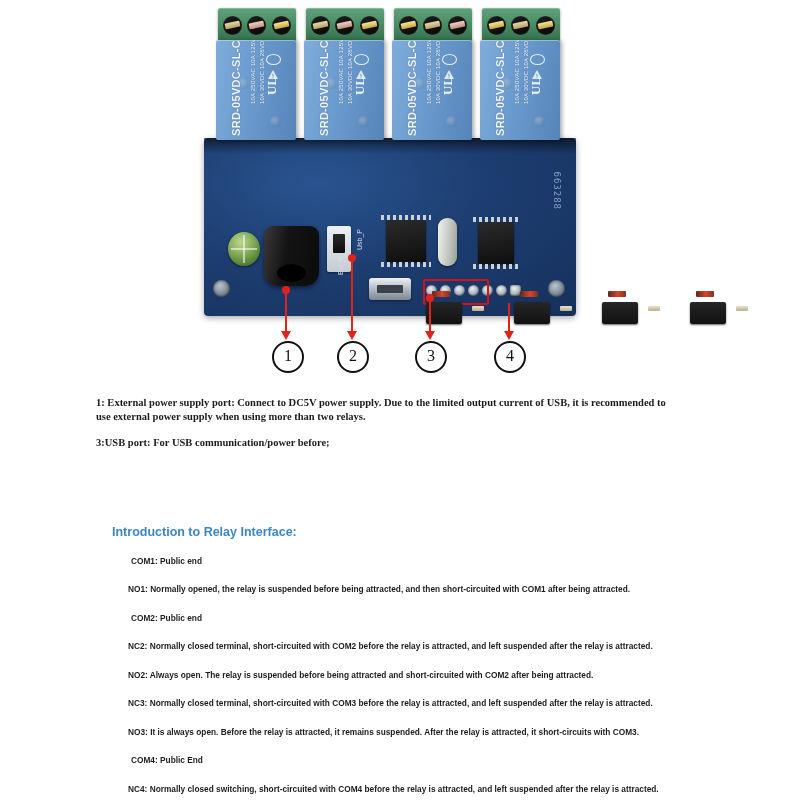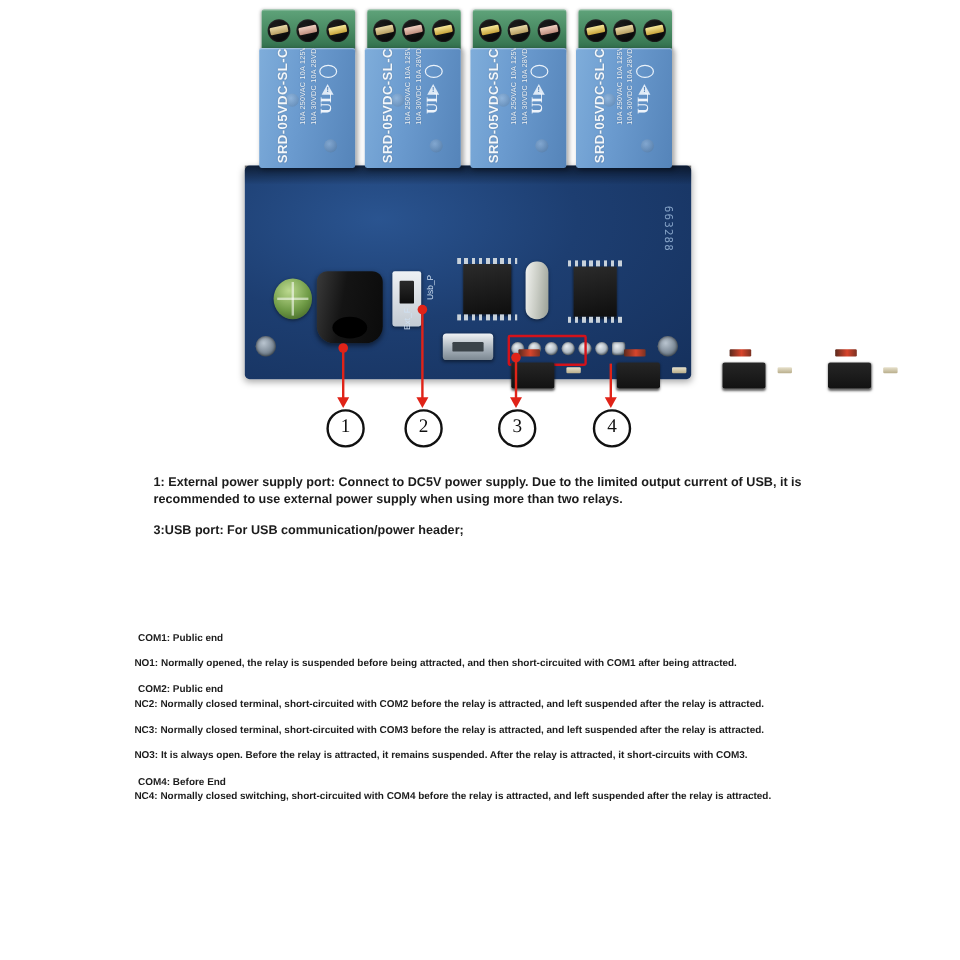--- a/index.html
+++ b/index.html
@@ -356,22 +356,23 @@
     font-family: "Liberation Serif", serif;
   }
   .n1 { left: 272px; top: 341px; }
   .n2 { left: 337px; top: 341px; }
   .n3 { left: 415px; top: 341px; }
   .n4 { left: 494px; top: 341px; }
 
   
   #notes {
     position: absolute;
-    left: 128px; top: 396px;
+    left: 96px; top: 396px;
     width: 580px;
+    font-family: Liberation Serif, serif;
   }
   .note {
     font-size: 10.5px;
     font-weight: bold;
     line-height: 1.32;
     color: #1c1c1c;
     margin: 0 0 12px 0;
   }
   .note.tight { margin-bottom: 3px; }
   .note.indent { padding-left: 4px; }
@@ -386,21 +387,21 @@
     font-weight: bold;
     color: #3c86c4;
     margin: 0 0 10px 0;
   }
   .com-group { margin-bottom: 9px; }
   .com-line {
     font-size: 8.3px;
     font-weight: bold;
     line-height: 1.5;
     color: #1c1c1c;
-    margin: 0;
+    margin: 16px;
     white-space: nowrap;
   }
   .com-line.head { padding-left: 3px; }
   .com-line.spaced { margin-top: 9px; }
 </style>
 </head>
 <body>
 
 <div id="photo-area">
 
@@ -530,37 +531,39 @@
   <div class="arrow a4"></div>
 
   <div class="num-circle n1">1</div>
   <div class="num-circle n2">2</div>
   <div class="num-circle n3">3</div>
   <div class="num-circle n4">4</div>
 </div>
 
 <div id="notes">
   <p class="note">1: External power supply port: Connect to DC5V power supply. Due to the limited output current of USB, it is recommended to use external power supply when using more than two relays.</p>
-  <p class="note tight">3:USB port: For USB communication/power header;</p>
+  <p class="note tight">3:USB port: For USB communication/power before;</p>
 </div>
 
 <div id="relay-intro">
+  <h2 class="intro-heading">Introduction to Relay Interface:</h2>
 
   <div class="com-group">
     <p class="com-line head">COM1: Public end</p>
     <p class="com-line spaced">NO1: Normally opened, the relay is suspended before being attracted, and then short-circuited with COM1 after being attracted.</p>
   </div>
 
   <div class="com-group">
     <p class="com-line head">COM2: Public end</p>
     <p class="com-line">NC2: Normally closed terminal, short-circuited with COM2 before the relay is attracted, and left suspended after the relay is attracted.</p>
+    <p class="com-line spaced">NO2: Always open. The relay is suspended before being attracted and short-circuited with COM2 after being attracted.</p>
   </div>
 
   <div class="com-group">
     <p class="com-line">NC3: Normally closed terminal, short-circuited with COM3 before the relay is attracted, and left suspended after the relay is attracted.</p>
     <p class="com-line spaced">NO3: It is always open. Before the relay is attracted, it remains suspended. After the relay is attracted, it short-circuits with COM3.</p>
   </div>
 
   <div class="com-group">
-    <p class="com-line head">COM4: Before End</p>
+    <p class="com-line head">COM4: Public End</p>
     <p class="com-line">NC4: Normally closed switching, short-circuited with COM4 before the relay is attracted, and left suspended after the relay is attracted.</p>
   </div>
 </div>
 
 </body></html>

